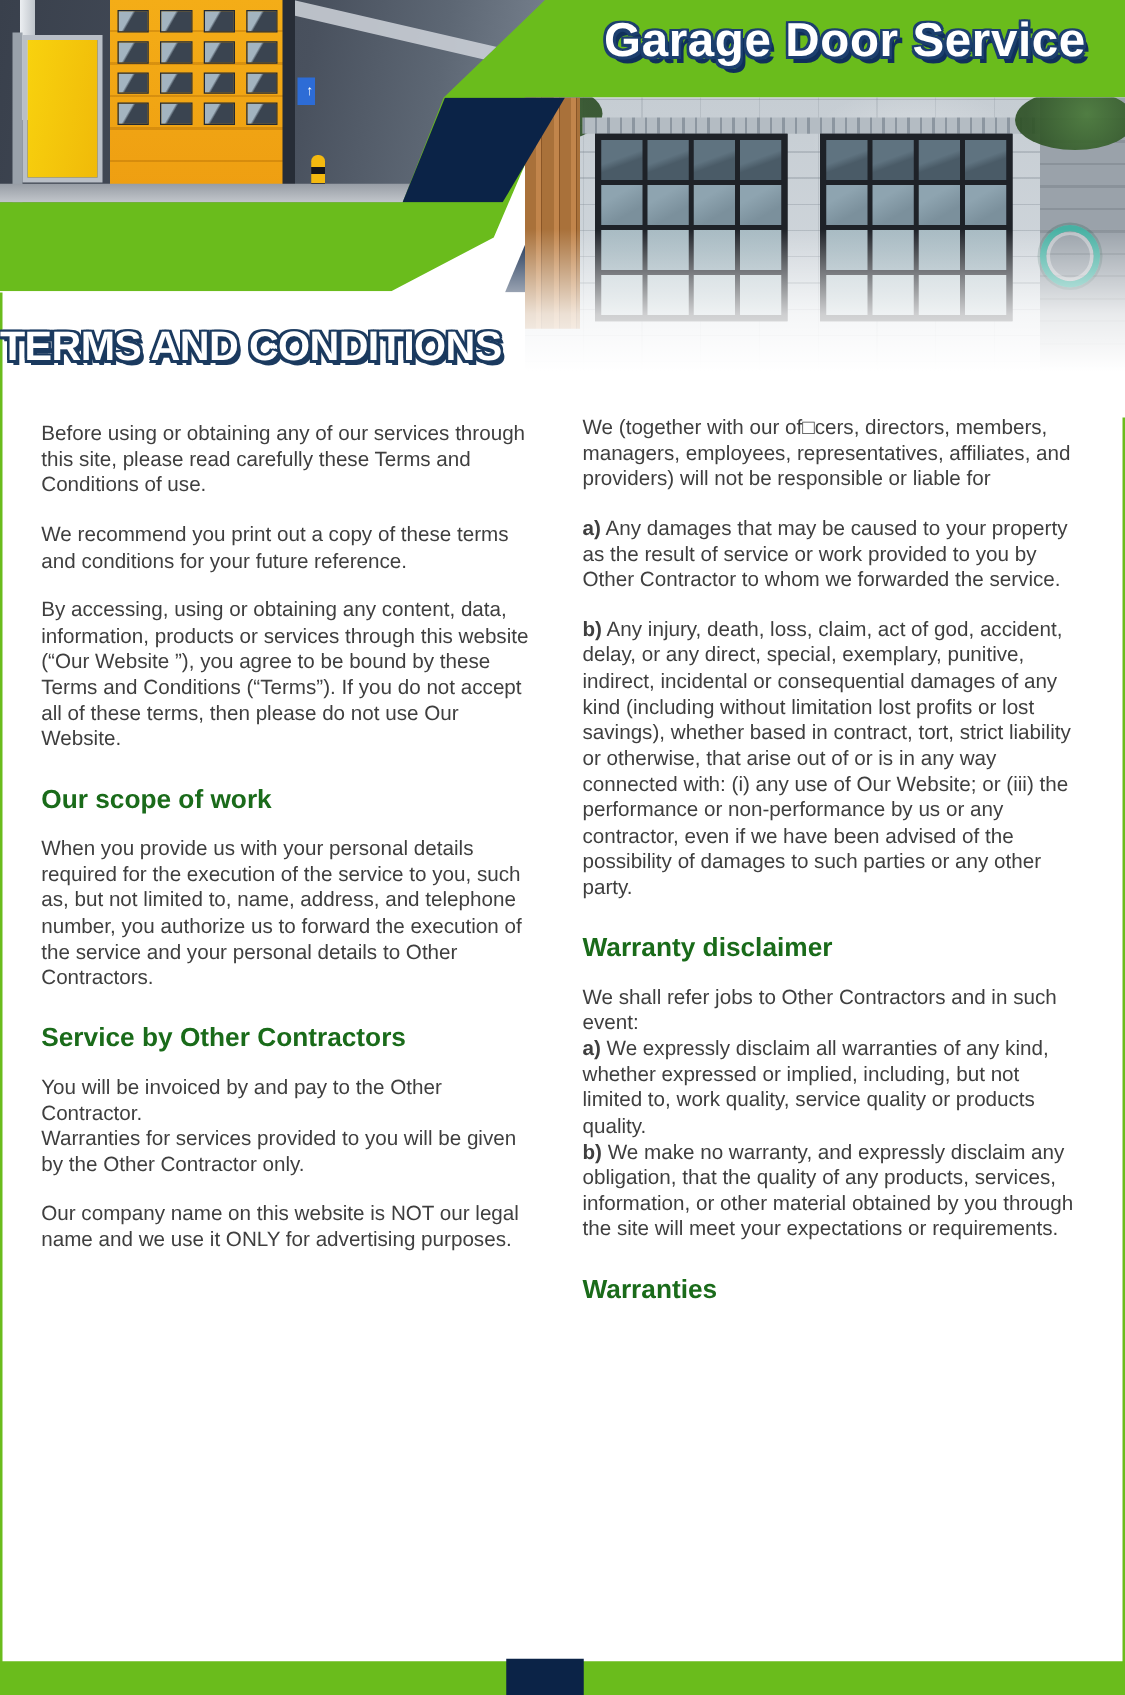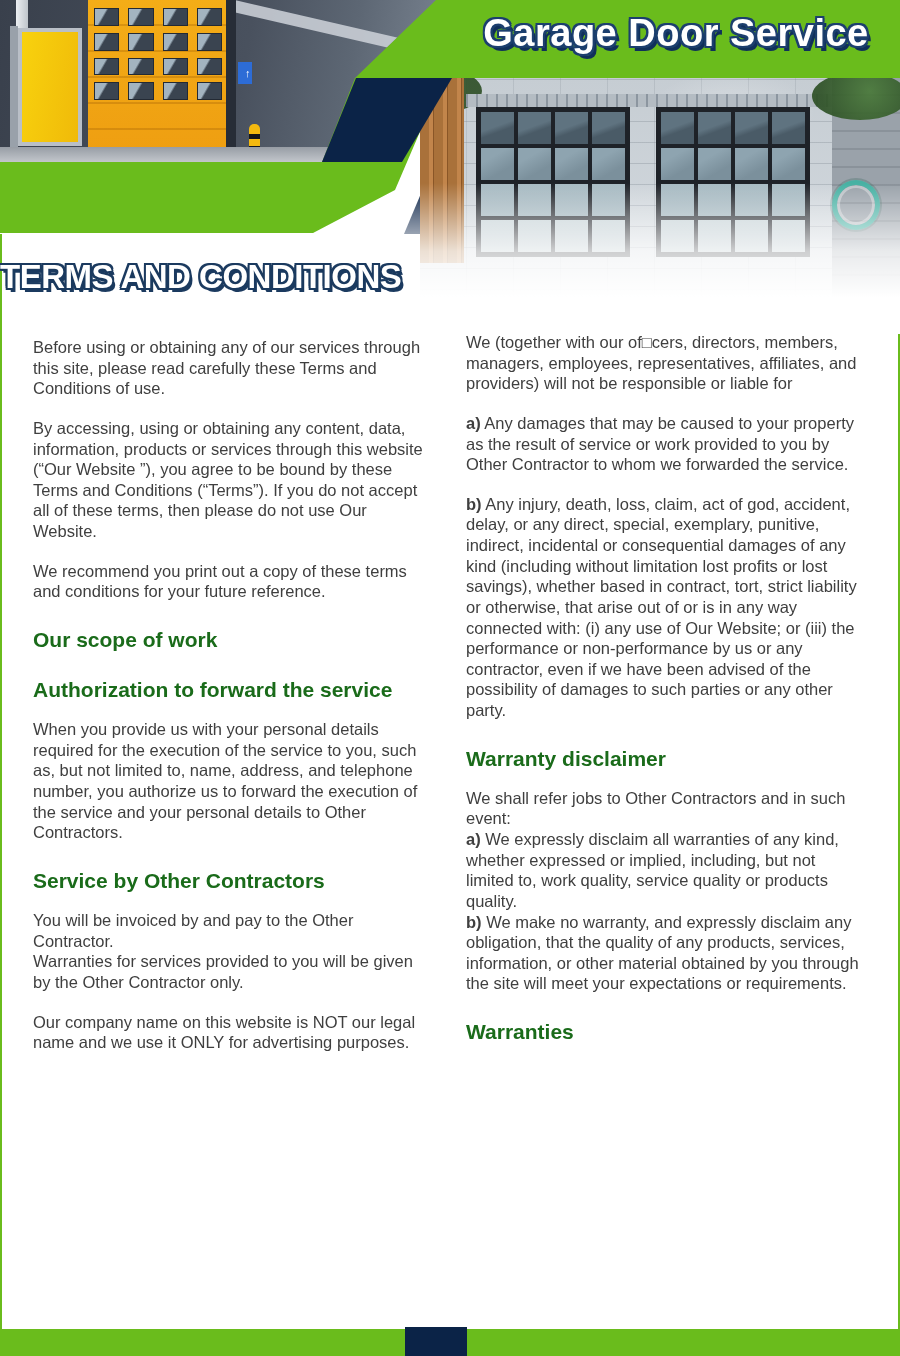--- a/index.html
+++ b/index.html
@@ -204,26 +204,25 @@
     <div class="white-fade"></div>
 
     <div class="brand-title">Garage Door Service</div>
     <div class="page-title">TERMS AND CONDITIONS</div>
   </div>
 
   <div class="main">
 
     <div class="col">
       <p class="para">Before using or obtaining any of our services through this site, please read carefully these Terms and Conditions of use.</p>
+      <p class="para">We recommend you print out a copy of these terms and conditions for your future reference.</p>
       <p class="para">By accessing, using or obtaining any content, data, information, products or services through this website (“Our Website ”), you agree to be bound by these Terms and Conditions (“Terms”). If you do not accept all of these terms, then please do not use Our Website.</p>
-      <p class="para">We recommend you print out a copy of these terms and conditions for your future reference.</p>
 
       <h2 class="sec">Our scope of work</h2>
 
-      <h2 class="sec">Authorization to forward the service</h2>
       <p class="para" style="margin-top:0">When you provide us with your personal details required for the execution of the service to you, such as, but not limited to, name, address, and telephone number, you authorize us to forward the execution of the service and your personal details to Other Contractors.</p>
 
       <h2 class="sec">Service by Other Contractors</h2>
       <p class="line">You will be invoiced by and pay to the Other Contractor.</p>
       <p class="line">Warranties for services provided to you will be given by the Other Contractor only.</p>
       <p class="para">Our company name on this website is NOT our legal name and we use it ONLY for advertising purposes.</p>
     </div>
 
     <div class="col">
       <p class="para" style="margin-top:0">We (together with our of□cers, directors, members, managers, employees, representatives, affiliates, and providers) will not be responsible or liable for</p>

